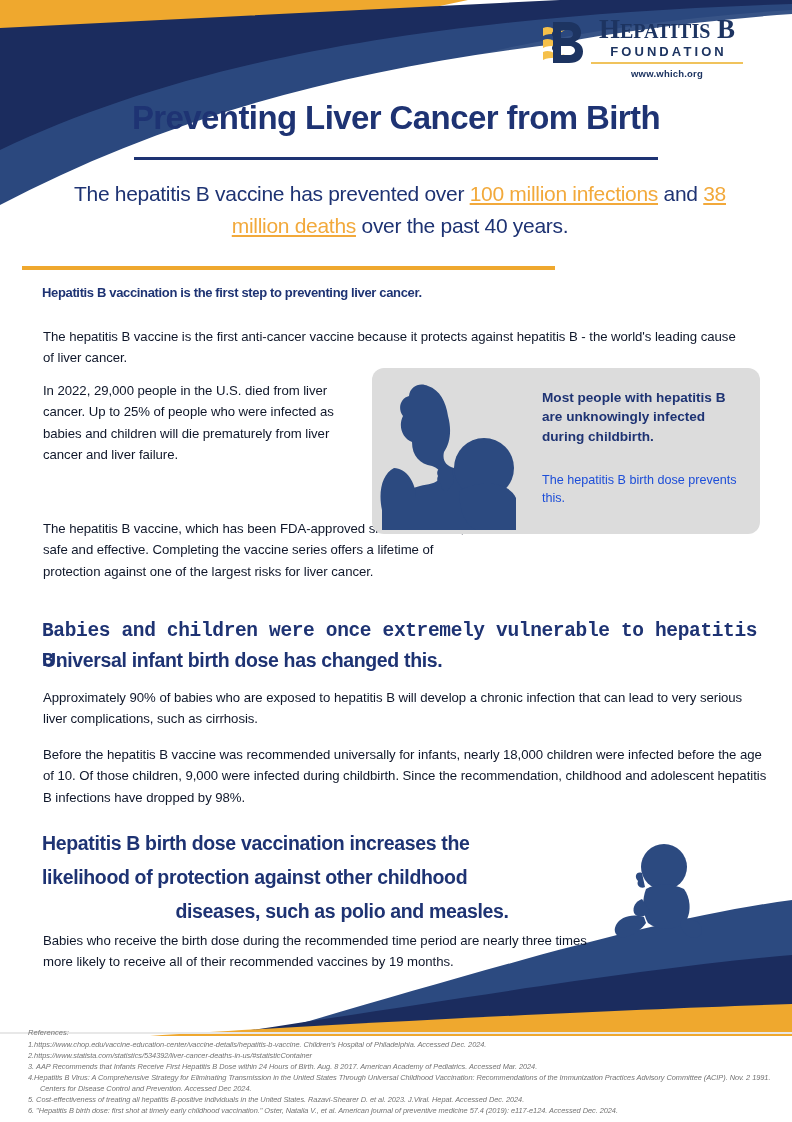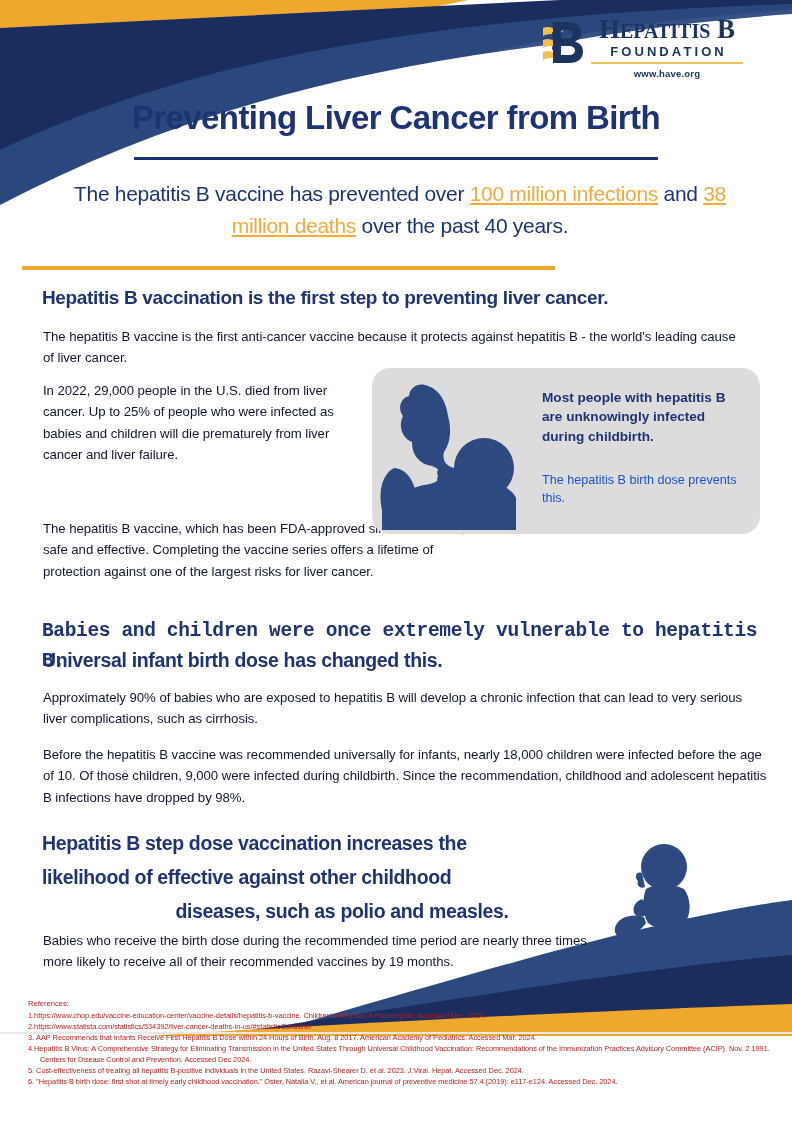--- a/index.html
+++ b/index.html
@@ -139,21 +139,21 @@
     left: 22px;
     top: 266px;
     width: 533px;
     height: 4px;
     background: #efa82e;
   }
 
   
   .h2 {
     position: absolute;
-    font-size: 19px;
+    font-size: 13px;
     font-weight: 700;
     color: #1e3373;
     letter-spacing: -0.35px;
     line-height: 1.55;
   }
   .h2.big {
     font-size: 19.5px;
   }
 
   
@@ -166,21 +166,21 @@
   }
 
   
   .callout {
     position: absolute;
     left: 372px;
     top: 368px;
     width: 388px;
     height: 166px;
     background: #dcdcdc;
-    border-radius: 18px;
+    border-radius: 12px;
   }
   .callout-art {
     position: absolute;
     left: 4px;
     top: 4px;
     width: 160px;
     height: 160px;
   }
   .callout-title {
     position: absolute;
@@ -208,23 +208,24 @@
     left: 608px;
     top: 843px;
     width: 100px;
     height: 105px;
   }
 
   
   .refs {
     position: absolute;
     left: 28px;
-    top: 999px;
+    top: 1028px;
     width: 745px;
-    color: #b91c1c;
+    color: #737373;
+    font-style: italic;
   }
   .refs-title {
     font-size: 7.6px;
     font-weight: 400;
     margin-bottom: 1.5px;
   }
   .ref-item {
     font-size: 7.4px;
     line-height: 1.5;
     padding-left: 12px;
@@ -308,21 +309,21 @@
                  M22 28 L22 37 L30 37 C33.5 37 36 35 36 32.5 C36 29.8 33.5 28 30 28 Z" fill="#1d3461"></path>
         <circle cx="16" cy="16" r="3" fill="#1d3461"></circle>
         <circle cx="16" cy="30" r="3" fill="#1d3461"></circle>
       </svg>
       <div class="logo-text">
         <div class="logo-title">
           <span>H</span><span class="sc">EPATITIS</span>&nbsp;<span>B</span>
         </div>
         <div class="logo-sub">FOUNDATION</div>
         <div class="logo-rule"></div>
-        <div class="logo-url">www.have.org</div>
+        <div class="logo-url">www.which.org</div>
       </div>
     </div>
 
     <div class="main-title">Preventing Liver Cancer from Birth</div>
     <div class="title-rule"></div>
 
     <div class="banner">
       <span>The hepatitis B vaccine has prevented over </span><span class="hl">100 million infections</span><span> and </span><span class="hl">38 million deaths</span><span> over the past 40 years.</span>
     </div>
 
@@ -357,22 +358,22 @@
       <div class="callout-sub">The hepatitis B birth dose prevents this.</div>
     </div>
 
     <div class="h2 big" style="left:42px; top:616px; width:730px;font-family:Liberation Mono, monospace;">Babies and children were once extremely vulnerable to hepatitis B.</div>
     <div class="h2 big" style="left:42px; top:645px; width:730px;">Universal infant birth dose has changed this.</div>
 
     <div class="p" style="left:43px; top:687px; width:715px;">Approximately 90% of babies who are exposed to hepatitis B will develop a chronic infection that can lead to very serious liver complications, such as cirrhosis.</div>
 
     <div class="p" style="left:43px; top:744px; width:730px;">Before the hepatitis B vaccine was recommended universally for infants, nearly 18,000 children were infected before the age of 10. Of those children, 9,000 were infected during childbirth. Since the recommendation, childhood and adolescent hepatitis B infections have dropped by 98%.</div>
 
-    <div class="h2 big" style="left:42px; top:828px; width:600px;">Hepatitis B step dose vaccination increases the</div>
-    <div class="h2 big" style="left:42px; top:862px; width:600px;">likelihood of effective against other childhood</div>
+    <div class="h2 big" style="left:42px; top:828px; width:600px;">Hepatitis B birth dose vaccination increases the</div>
+    <div class="h2 big" style="left:42px; top:862px; width:600px;">likelihood of protection against other childhood</div>
     <div class="h2 big" style="left:42px; top:896px; width:600px;text-align:center;">diseases, such as polio and measles.</div>
 
     <div class="p" style="left:43px; top:930px; width:550px;">Babies who receive the birth dose during the recommended time period are nearly three times more likely to receive all of their recommended vaccines by 19 months.</div>
 
     <svg class="baby-art" viewBox="0 0 100 105">
       <circle cx="56" cy="24" r="23" fill="#2c4a80"></circle>
       <path d="M34 30 C28 28 26 34 30 38 C28 43 33 46 37 44 Z" fill="#2c4a80"></path>
       <path d="M38 46 C34 56 34 70 40 80 C50 88 68 88 78 78 C84 68 82 54 76 46 C64 40 48 40 38 46 Z" fill="#2c4a80"></path>
       <path d="M36 74 C24 70 12 74 8 82 C4 90 10 96 18 94 C26 92 34 86 38 80 Z" fill="#2c4a80"></path>
       <path d="M74 76 C84 74 94 80 94 88 C94 94 88 96 82 94 C76 92 72 84 72 80 Z" fill="#2c4a80"></path>

